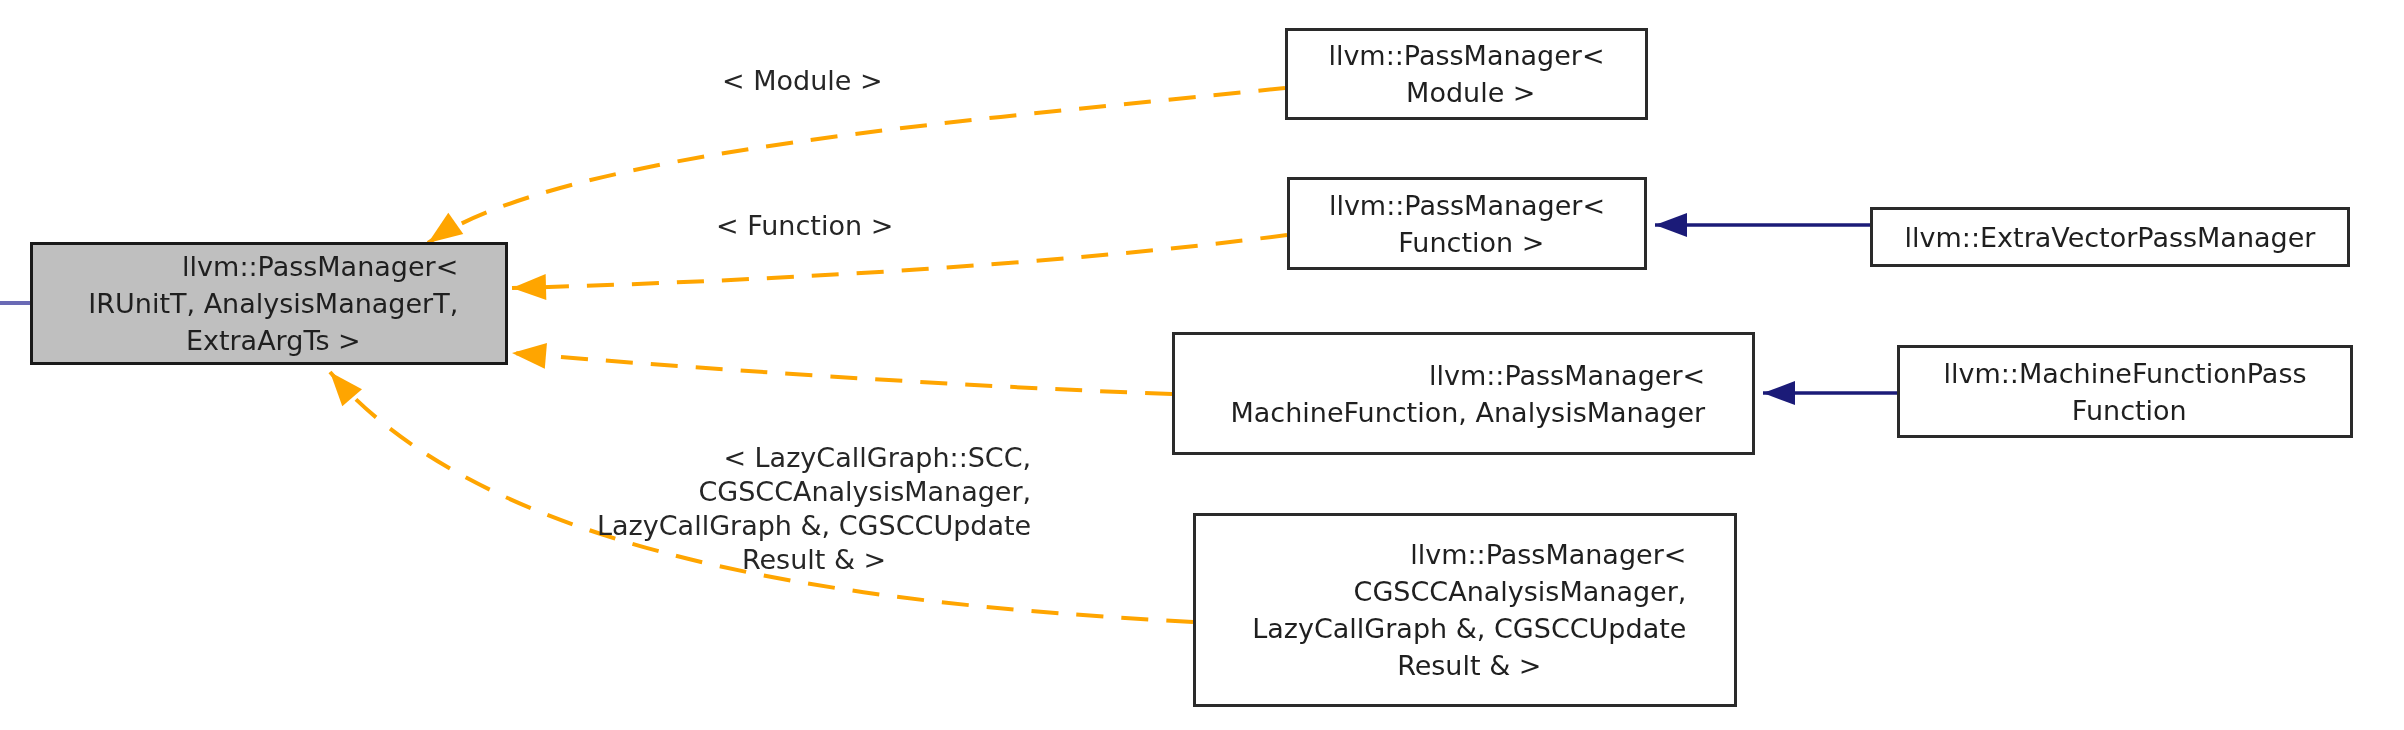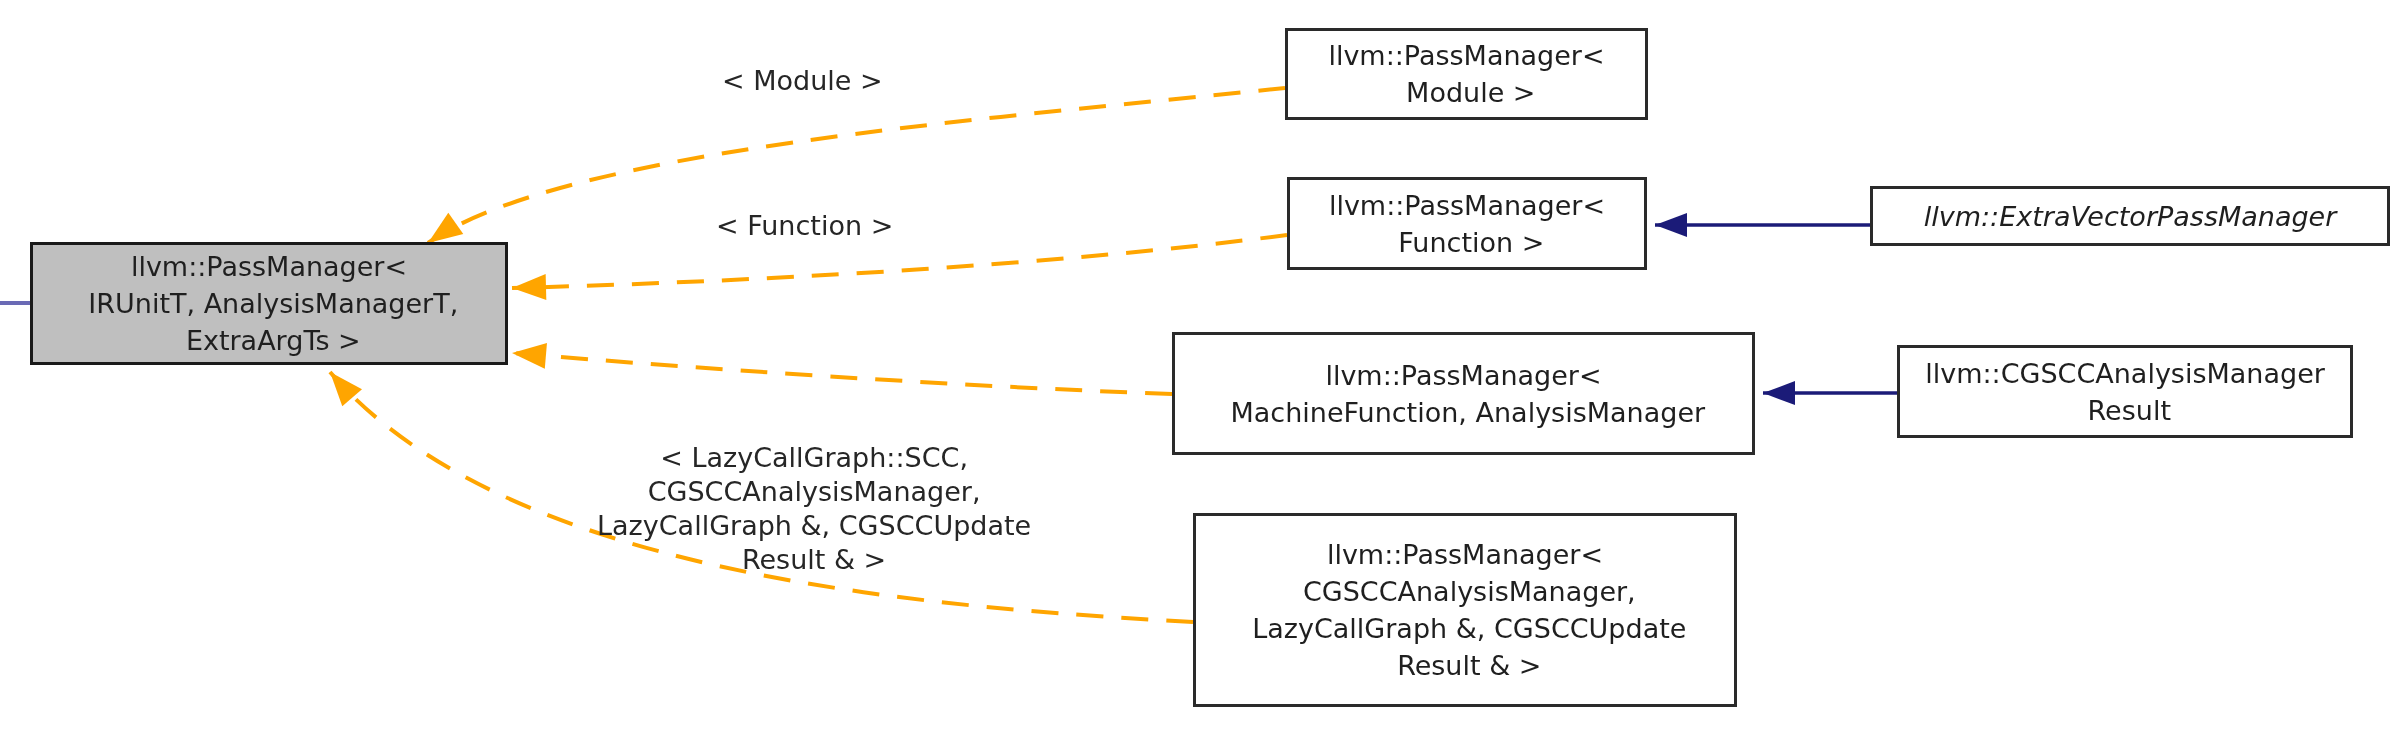--- a/index.html
+++ b/index.html
@@ -34,30 +34,30 @@
     border-color: #1a1a1a;
     cursor: default;
   }
   .edge-label {
     position: absolute;
     font-size: 27px;
     line-height: 34px;
     color: #262626;
   }
   .lines { display: inline-block; }
-  .ln { text-align: center; white-space: pre; }
+  .ln { text-align: right; white-space: pre; }
   .ln.last { text-align: center; }
 
   
   #n-primary  { left: 30px;   top: 242px; width: 478px; height: 123px; }
   #n-module   { left: 1285px; top: 28px;  width: 363px; height: 92px;  }
   #n-function { left: 1287px; top: 177px; width: 360px; height: 93px;  }
   #n-machine  { left: 1172px; top: 332px; width: 583px; height: 123px; }
   #n-cgscc    { left: 1193px; top: 513px; width: 544px; height: 194px; }
-  #n-evpm     { left: 1870px; top: 186px; width: 520px; height: 60px; font-style: italic;  }
+  #n-evpm     { left: 1870px; top: 207px; width: 480px; height: 60px;  }
   #n-mfpm     { left: 1897px; top: 345px; width: 456px; height: 93px;  }
 
   
   #l-module   { left: 722px; top: 64px;  }
   #l-function { left: 716px; top: 209px; }
   #l-machine  { left: 565px; top: 290px; }
   #l-cgscc    { left: 597px; top: 405px; margin-top: 36px; }
 </style>
 </head>
 <body>
@@ -124,22 +124,22 @@
   </div>
 
   <div class="node" id="n-evpm">
     <div class="lines">
         <div class="ln last">llvm::ExtraVectorPassManager</div>
       </div>
   </div>
 
   <div class="node" id="n-mfpm">
     <div class="lines">
-        <div class="ln">llvm::CGSCCAnalysisManager</div>
-        <div class="ln last"> Result</div>
+        <div class="ln">llvm::MachineFunctionPass</div>
+        <div class="ln last"> Function</div>
       </div>
   </div>
 
   <div class="edge-label" id="l-module">
     <div class="lines"><div class="ln last">&lt; Module &gt;</div></div>
   </div>
 
   <div class="edge-label" id="l-function">
     <div class="lines"><div class="ln last">&lt; Function &gt;</div></div>
   </div>

